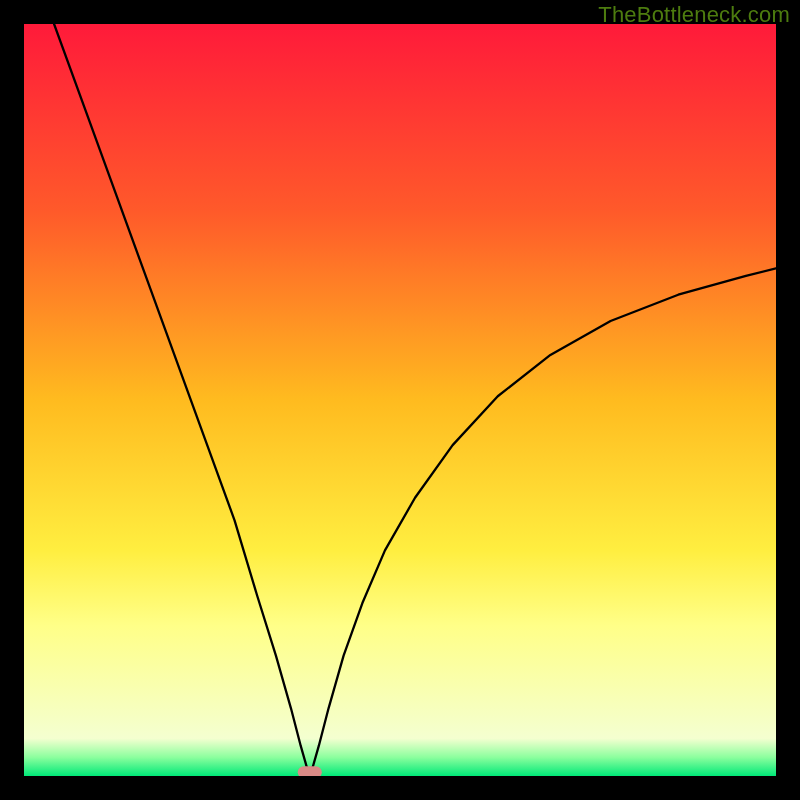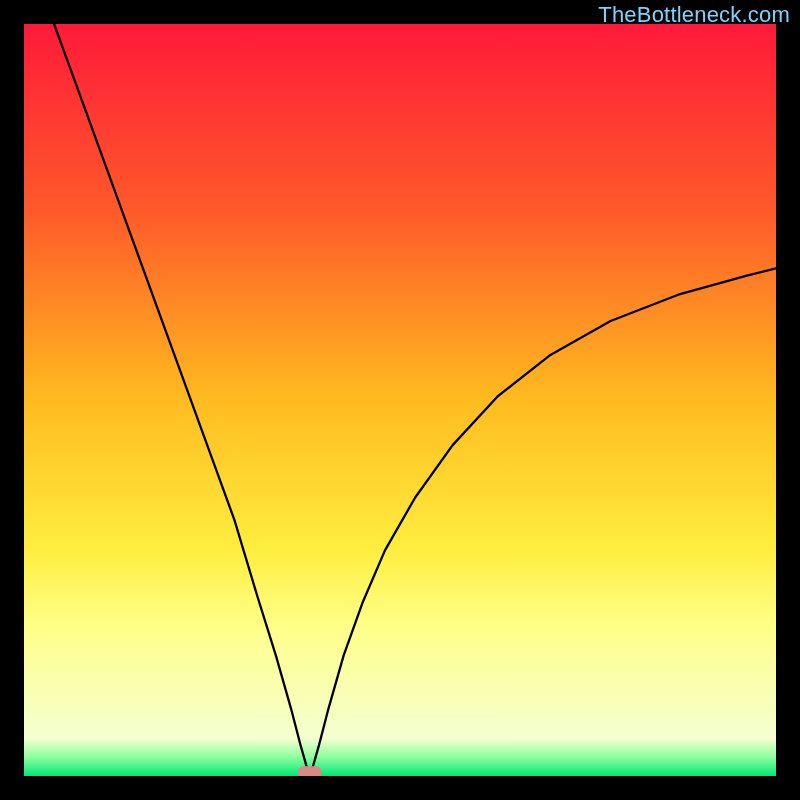--- a/index.html
+++ b/index.html
@@ -23,21 +23,21 @@
     position: absolute;
     left: 0;
     top: 0;
     width: 752px;
     height: 752px;
   }
   .watermark {
     position: absolute;
     top: 2px;
     right: 10px;
-    color: #7dd3fc;
+    color: #4d7c0f;
     font-size: 22px;
     font-weight: 500;
     letter-spacing: 0.2px;
   }
 </style>
 </head>
 <body>
 
 <div class="frame">
   <svg class="plot" viewBox="0 0 752 752" preserveAspectRatio="none">

